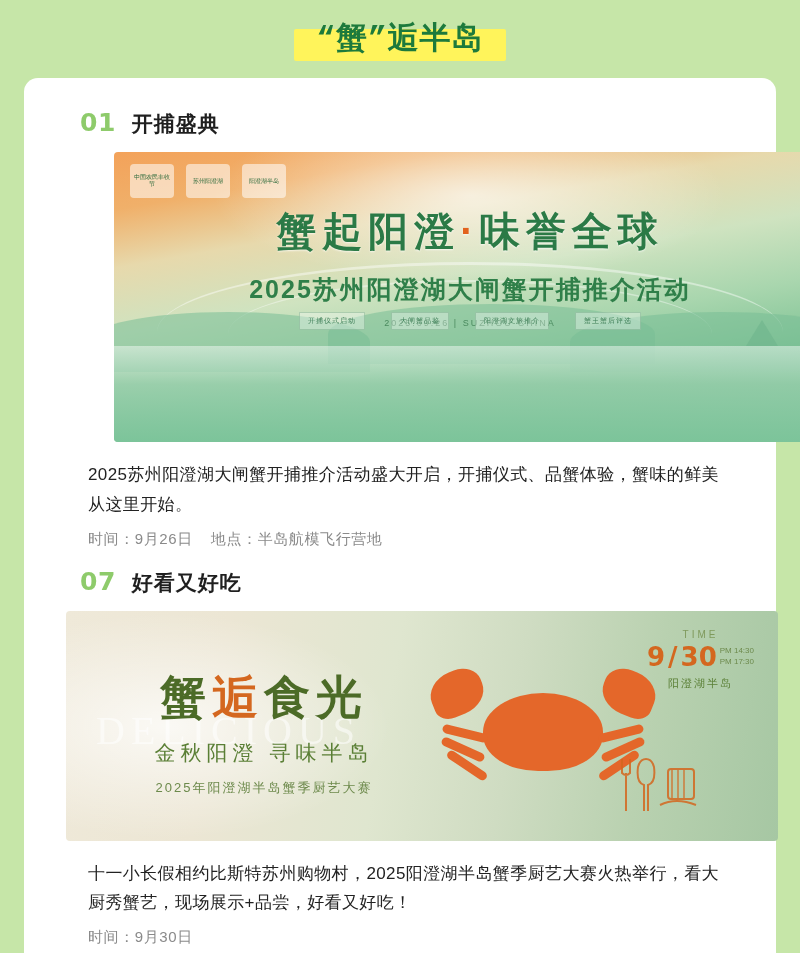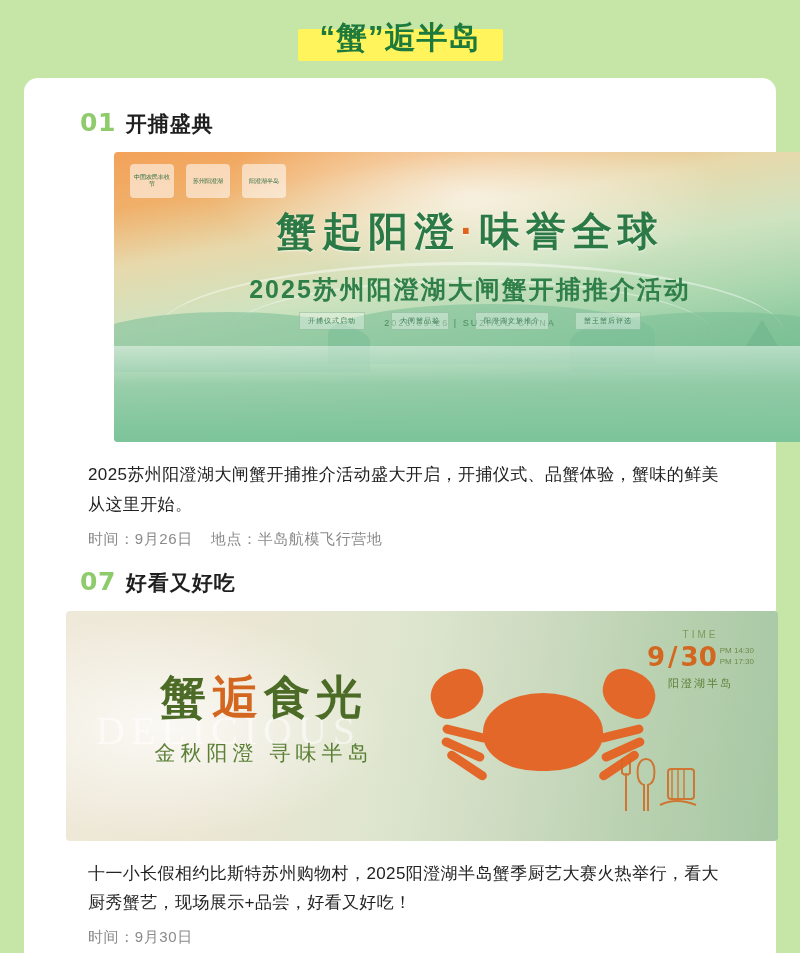--- a/index.html
+++ b/index.html
@@ -23,20 +23,21 @@
     height: 78px;
     display: flex;
     align-items: center;
     justify-content: center;
     background: #c6e6a8;
   }
   .title-box {
     position: relative;
     display: inline-block;
     padding: 2px 22px 4px 22px;
+    font-family: Liberation Mono, monospace;
   }
   .title-highlight {
     position: absolute;
     left: 0;
     right: 0;
     top: 14px;
     bottom: 2px;
     background: #fff45b;
     border-radius: 2px;
     z-index: 0;
@@ -71,20 +72,21 @@
     font-weight: bold;
     color: #8ecb6b;
     font-family: "DejaVu Sans", sans-serif;
     letter-spacing: 0.5px;
   }
   .sec-title {
     font-size: 21px;
     font-weight: bold;
     color: #1f1f1f;
     letter-spacing: 1px;
+    margin-left: 6px;
   }
   .banner {
     position: relative;
     width: 712px;
     height: 290px;
     margin: 0 auto;
     border-radius: 4px;
     overflow: hidden;
   }
   
@@ -392,20 +394,21 @@
       </div>
 
       <div class="banner b2">
         <div class="b2-watermark">DELICIOUS</div>
 
         <div class="b2-left">
           <div class="b2-title">
             <span>蟹</span><span class="c-orange">逅</span><span>食光</span>
           </div>
           <div class="b2-sub">金秋阳澄 寻味半岛</div>
+          <div class="b2-sub2">2025年阳澄湖半岛蟹季厨艺大赛</div>
         </div>
 
         <div class="b2-crab">
           <div class="crab-claw l"></div>
           <div class="crab-claw r"></div>
           <div class="crab-body"></div>
           <div class="crab-leg l1"></div>
           <div class="crab-leg l2"></div>
           <div class="crab-leg l3"></div>
           <div class="crab-leg r1"></div>

